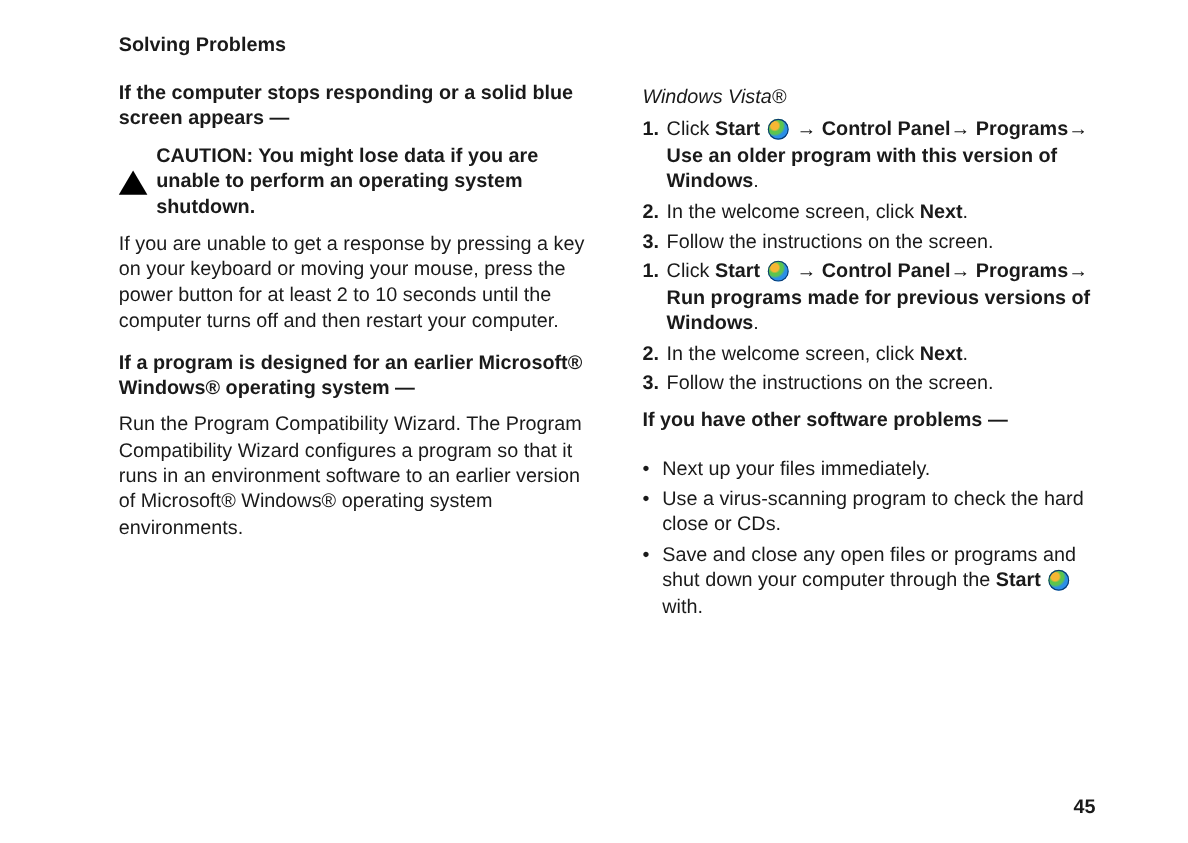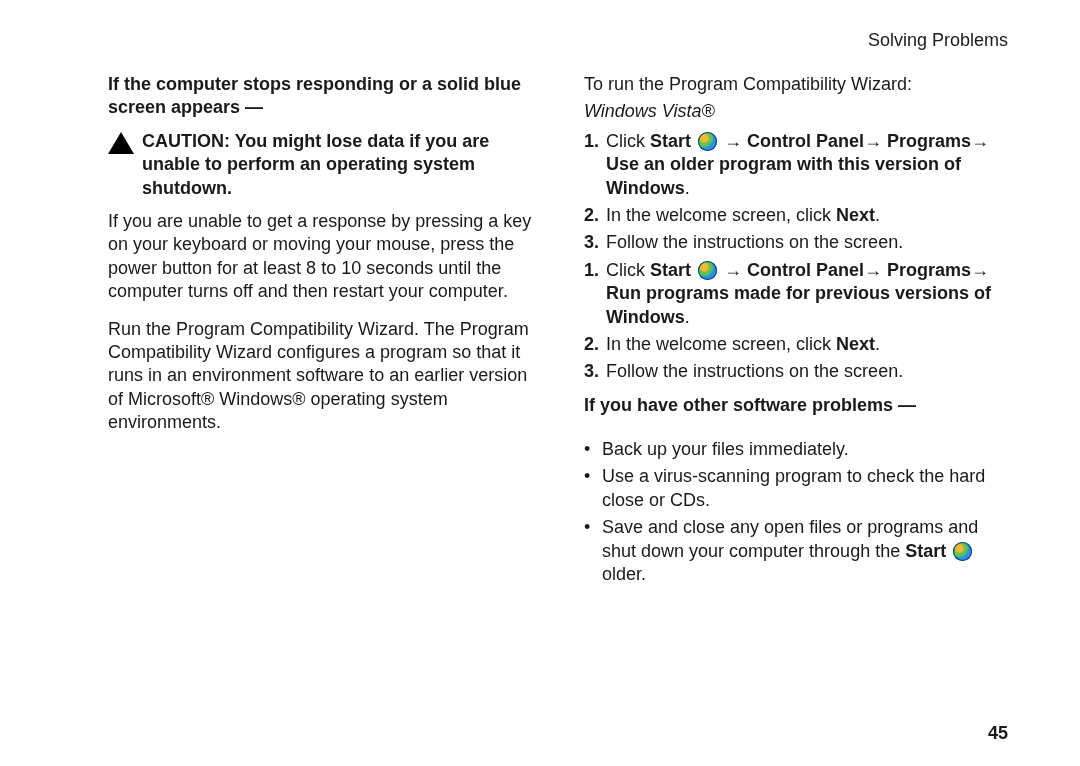--- a/index.html
+++ b/index.html
@@ -1,56 +1,56 @@
 <!DOCTYPE html>
 <html><head>
 <meta charset="utf-8">
 <style>
   html,body{margin:0;padding:0;width:1080px;height:766px;background:#fff;font-family:Arial,Helvetica,sans-serif;color:#1a1a1a}
   .page{position:relative;width:1080px;height:766px;padding:30px 68px 0 108px;box-sizing:border-box}
-  .header{font-weight:normal;font-size:18px;text-align:right;margin-bottom:22px;padding-right:4px}
+  .header{font-weight:bold;font-size:18px;margin-bottom:22px;padding-right:4px}
   .cols{display:flex;gap:48px}
   .col{flex:1 1 0;font-size:18px;line-height:1.3}
   .h{font-weight:bold;margin:0 0 10px}
-  .caution-row{display:flex;align-items:flex-start;margin-bottom:10px}
+  .caution-row{display:flex;align-items:center;margin-bottom:10px}
   .tri{width:0;height:0;border-left:13px solid transparent;border-right:13px solid transparent;border-bottom:22px solid #000;margin-right:8px;margin-top:2px;flex:0 0 auto}
   .caution-text{font-weight:bold}
   .p{margin:0 0 14px}
   .os{font-style:italic;margin:4px 0 6px}
   .li{display:flex;margin:2px 0 4px}
   .li .num{font-weight:bold;width:22px;flex:0 0 22px}
   .li .body{flex:1}
   .b{font-weight:bold}
   .orb{display:inline-block;width:19px;height:19px;border-radius:50%;vertical-align:-4px;margin:0 2px;
        background:radial-gradient(circle at 33% 33%,#f7b733 0 20%,#5bc54e 30% 42%,#2b8fe8 55% 72%,#094c9e 85% 100%);
        box-shadow:inset 0 0 0 1px #0a3a70}
   .bullet{display:flex;margin:2px 0 4px}
   .bullet .dot{width:18px;flex:0 0 18px}
-  .pagenum{position:absolute;right:72px;bottom:22px;font-weight:bold;font-size:18px}
+  .pagenum{position:absolute;right:84px;bottom:22px;font-weight:bold;font-size:18px}
 </style>
 </head>
 <body>
 
 <div class="page">
   <div class="header">Solving Problems</div>
 
   <div class="cols">
 
     <div class="col">
       <div class="h">If the computer stops responding or a solid blue screen appears —</div>
       <div class="caution-row">
         <div class="tri"></div>
         <div class="caution-text">CAUTION: You might lose data if you are unable to perform an operating system shutdown.</div>
       </div>
-      <div class="p">If you are unable to get a response by pressing a key on your keyboard or moving your mouse, press the power button for at least 8 to 10 seconds until the computer turns off and then restart your computer.</div>
+      <div class="p">If you are unable to get a response by pressing a key on your keyboard or moving your mouse, press the power button for at least 2 to 10 seconds until the computer turns off and then restart your computer.</div>
+      <div class="h">If a program is designed for an earlier Microsoft® Windows® operating system —</div>
       <div class="p">Run the Program Compatibility Wizard. The Program Compatibility Wizard configures a program so that it runs in an environment software to an earlier version of Microsoft® Windows® operating system environments.</div>
     </div>
 
     <div class="col">
-      <div class="p" style="margin-bottom:2px">To run the Program Compatibility Wizard:</div>
 
       <div class="os">Windows Vista®</div>
       <div class="li">
         <div class="num">1.</div>
         <div class="body">
           <span>Click </span><span class="b">Start</span> <span class="orb"></span><span class="b"> → Control Panel→ Programs→ Use an older program with this version of Windows</span><span>.</span>
         </div>
       </div>
       <div class="li">
         <div class="num">2.</div>
@@ -76,29 +76,29 @@
         </div>
       </div>
       <div class="li" style="margin-bottom:10px">
         <div class="num">3.</div>
         <div class="body">Follow the instructions on the screen.</div>
       </div>
 
       <div class="h" style="margin-bottom:21px">If you have other software problems —</div>
       <div class="bullet">
         <div class="dot">•</div>
-        <div>Back up your files immediately.</div>
+        <div>Next up your files immediately.</div>
       </div>
       <div class="bullet">
         <div class="dot">•</div>
         <div>Use a virus-scanning program to check the hard close or CDs.</div>
       </div>
       <div class="bullet">
         <div class="dot">•</div>
         <div>
-          <span>Save and close any open files or programs and shut down your computer through the </span><span class="b">Start</span> <span class="orb"></span> <span> older.</span>
+          <span>Save and close any open files or programs and shut down your computer through the </span><span class="b">Start</span> <span class="orb"></span> <span> with.</span>
         </div>
       </div>
     </div>
   </div>
 
   <div class="pagenum">45</div>
 </div>
 
 </body></html>

